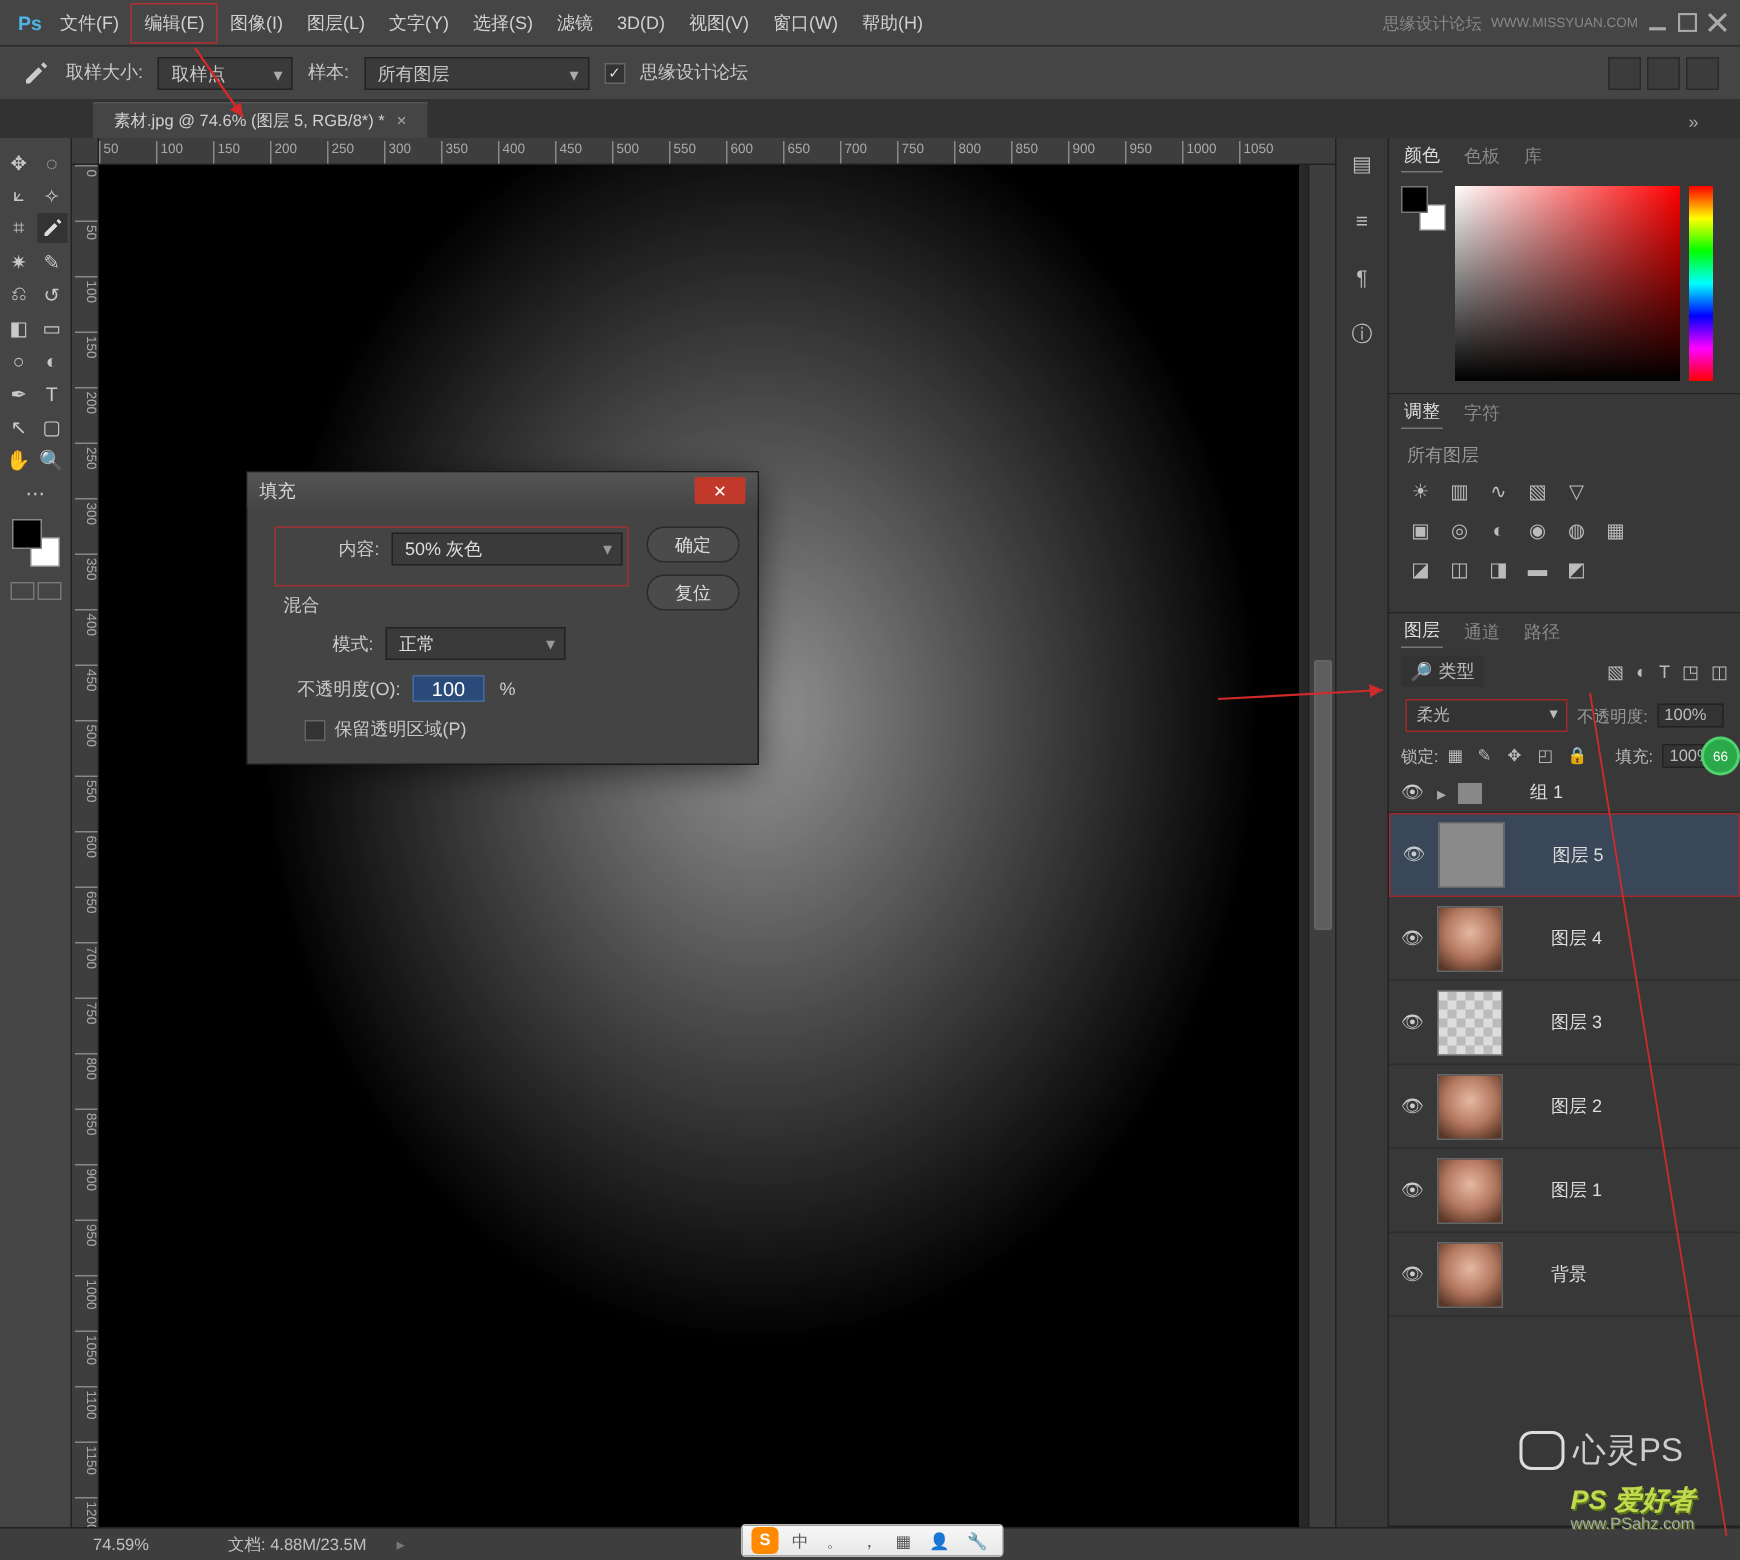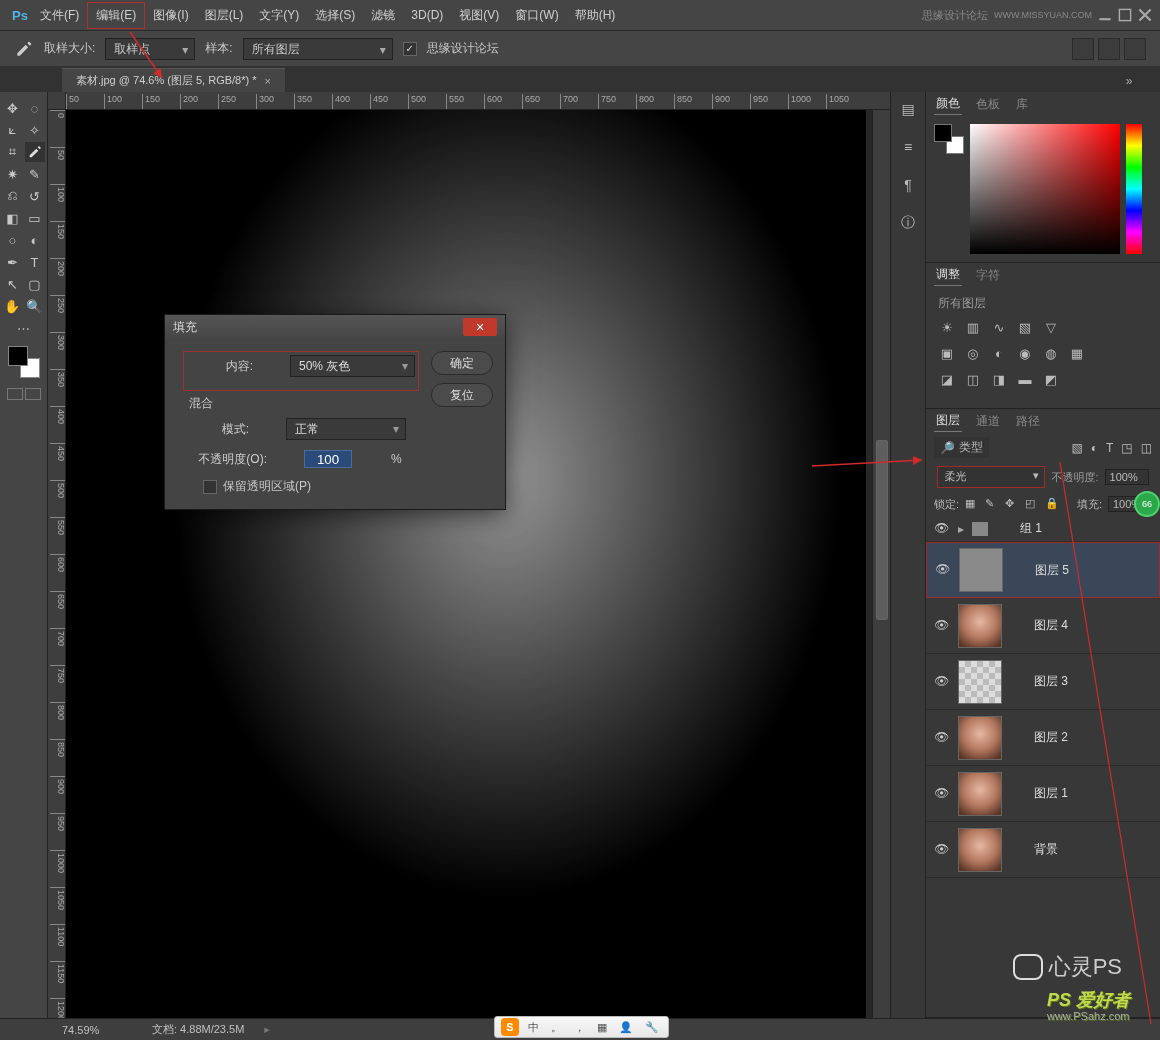--- a/index.html
+++ b/index.html
@@ -58,21 +58,21 @@
 .canvas-img { position: absolute; left: 0; top: 0; width: 800px; height: 920px; background: radial-gradient(ellipse at 55% 40%, #9b9b9b 0%, #5a5a5a 28%, #1e1e1e 55%, #050505 90%); filter: contrast(1.35) brightness(.9); }
 .scroll-v { width: 18px; background: #3e3e3e; border-left: 1px solid #222; position: relative; }
 .scroll-v .thumb { position: absolute; left: 3px; top: 330px; width: 12px; height: 180px; background: #5e5e5e; border-radius: 2px; }
 
 
 .dialog { position: absolute; left: 116px; top: 222px; width: 342px; background: #444; border: 1px solid #1a1a1a; box-shadow: 0 4px 24px rgba(0,0,0,.6); z-index: 50; }
 .dlg-title { height: 24px; background: linear-gradient(#555,#454545); display: flex; align-items: center; padding: 0 8px; color: #ddd; }
 .dlg-close { margin-left: auto; width: 34px; height: 18px; background: #c0392b; color: #fff; display: flex; align-items: center; justify-content: center; font-size: 11px; border-radius: 2px; cursor: pointer; }
 .dlg-body { padding: 12px 12px 14px 18px; display: flex; gap: 12px; }
 .dlg-left { flex: 1; }
-.dlg-row { display: flex; align-items: center; margin-bottom: 10px; gap: 29px; }
+.dlg-row { display: flex; align-items: center; margin-bottom: 10px; }
 .dlg-label { width: 74px; text-align: right; color: #ccc; padding-right: 8px; }
 .dlg-select { flex: 1; background: #3a3a3a; border: 1px solid #222; color: #ddd; height: 22px; padding: 0 8px; display: flex; align-items: center; position: relative; }
 .dlg-select::after { content: "▾"; position: absolute; right: 6px; color: #999; }
 .dlg-content-highlight { border: 1px solid #a03030; padding: 3px; }
 .dlg-section { color: #ccc; margin: 4px 0 6px 6px; }
 .dlg-input { width: 48px; background: #2a4a7a; color: #fff; border: 1px solid #4a6a9a; padding: 1px 4px; text-align: center; height: 18px; }
 .dlg-unit { margin-left: 10px; color: #ccc; }
 .dlg-check { display: flex; align-items: center; gap: 6px; margin-top: 10px; margin-left: 20px; }
 .dlg-btns { display: flex; flex-direction: column; gap: 8px; }
 .dlg-btn { width: 62px; height: 24px; background: #4b4b4b; border: 1px solid #2b2b2b; border-radius: 12px; color: #ddd; display: flex; align-items: center; justify-content: center; cursor: pointer; }

